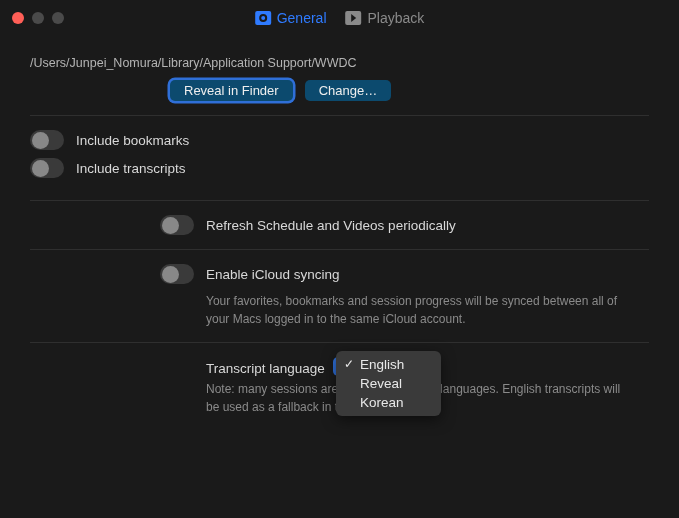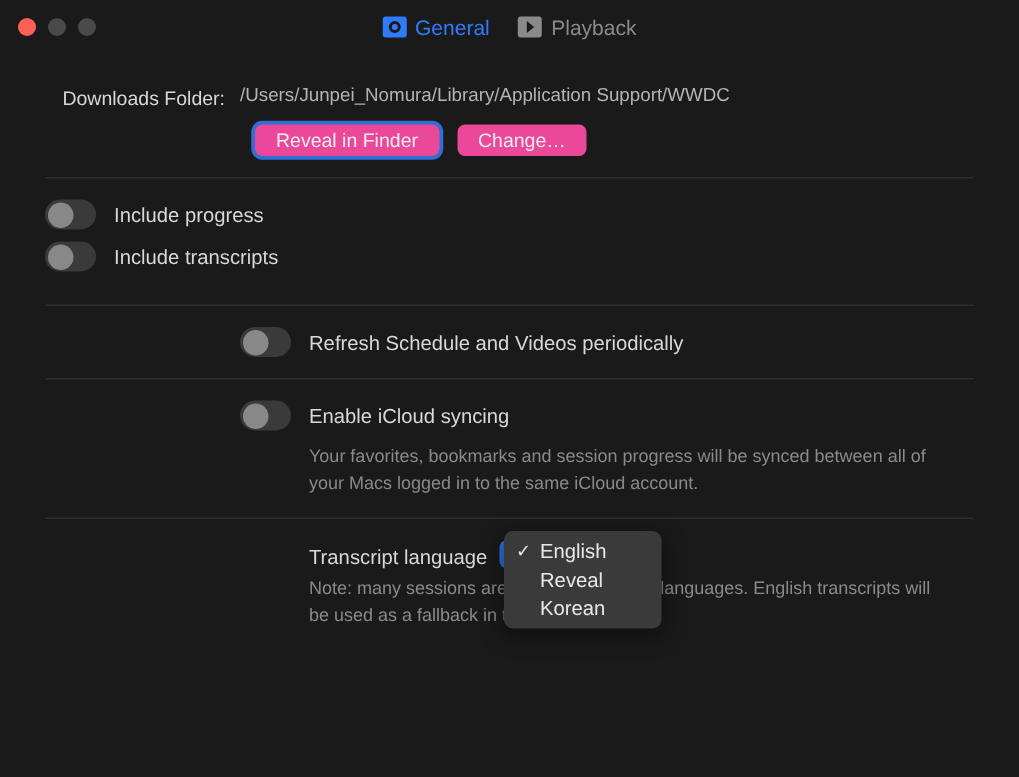--- a/index.html
+++ b/index.html
@@ -86,21 +86,21 @@
     font-size: 13px;
   }
   .path-text { color: #b4b4b4; font-size: 12.5px; }
   .buttons-row {
     margin-top: 10px;
     margin-left: 140px;
     display: flex;
     gap: 12px;
   }
   .mac-button {
-    background: #ec4899;
+    background: #0c4a6e;
     color: #eee;
     border: none;
     border-radius: 5px;
     padding: 3px 14px;
     font-size: 13px;
     cursor: pointer;
   }
   .mac-button.focused {
     box-shadow: 0 0 0 2.5px #2f6fd8;
   }
@@ -201,37 +201,36 @@
           </span>
       </span>
       <span>Playback</span>
     </div>
   </div>
 </div>
 
 <div class="content">
 
   <div class="row">
-    <div class="label-col">Downloads Folder:</div>
     <div class="value-col path-text">/Users/Junpei_Nomura/Library/Application Support/WWDC</div>
   </div>
   <div class="buttons-row">
     <button class="mac-button focused">Reveal in Finder</button>
     <button class="mac-button">Change…</button>
   </div>
 
   <hr class="section-divider">
 
   <div class="row search-section">
     <div class="value-col">
       <div class="toggle-row">
         <div class="toggle">
             <div class="knob"></div>
           </div>
-        <span class="toggle-label">Include progress</span>
+        <span class="toggle-label">Include bookmarks</span>
       </div>
       <div class="toggle-row">
         <div class="toggle">
             <div class="knob"></div>
           </div>
         <span class="toggle-label">Include transcripts</span>
       </div>
     </div>
   </div>
 

